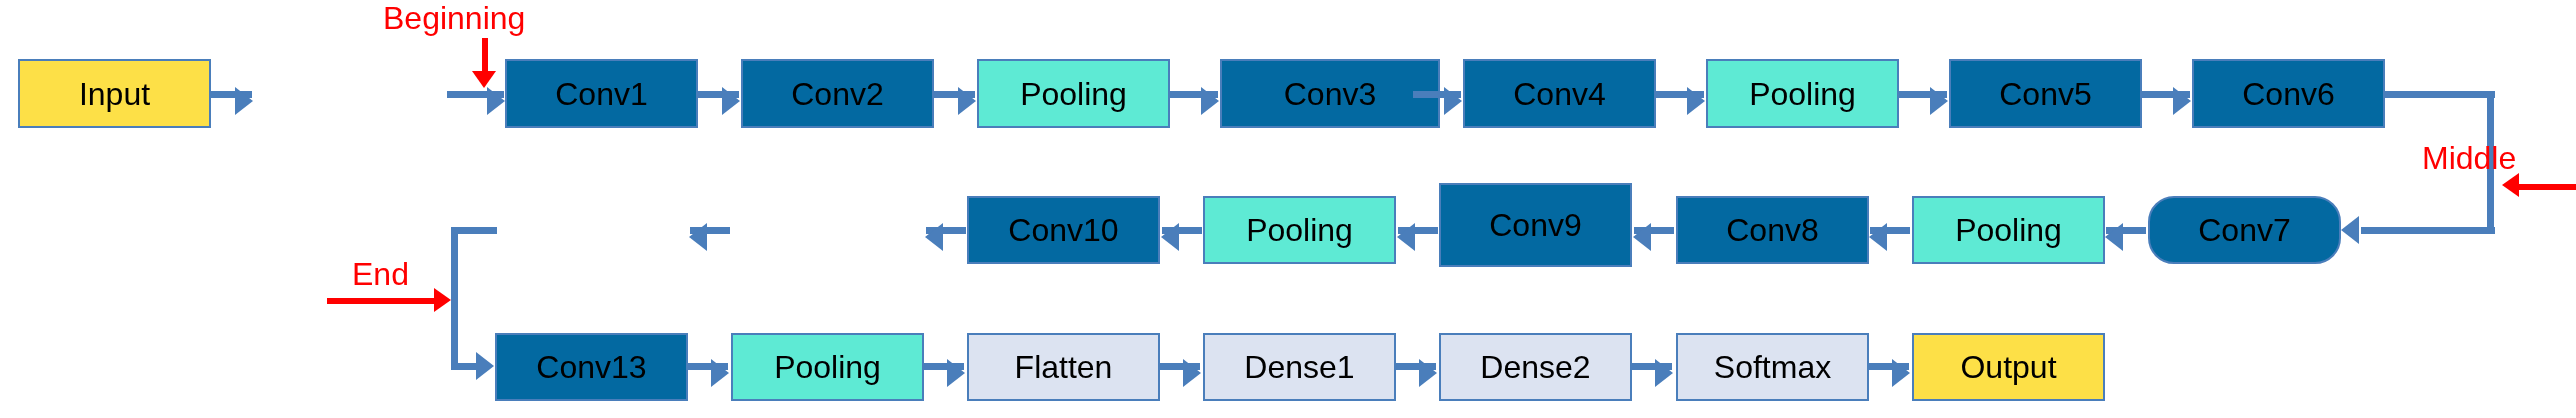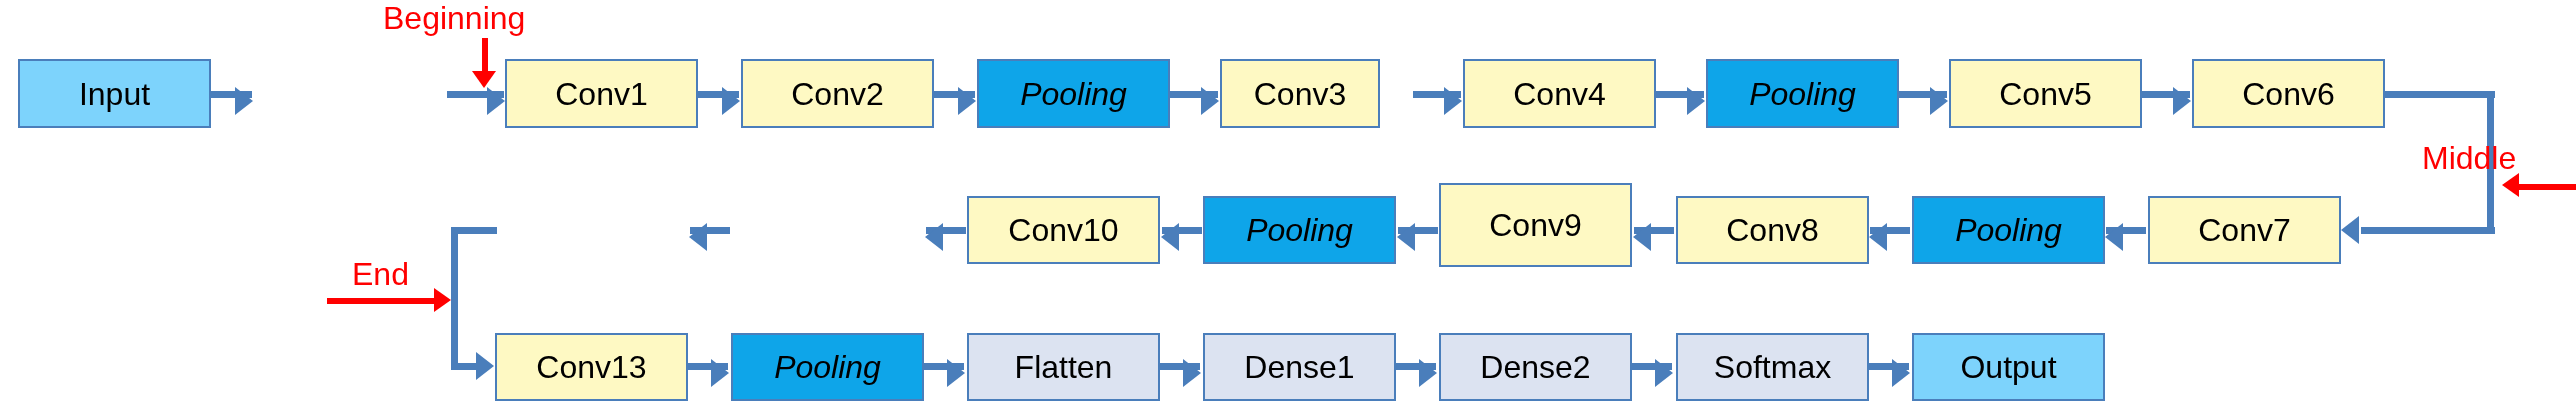--- a/index.html
+++ b/index.html
@@ -24,24 +24,24 @@
     display: flex;
     align-items: center;
     justify-content: center;
     font-size: 32px;
     color: #000000;
     letter-spacing: 0px;
     line-height: 1;
     white-space: nowrap;
     font-family: "Liberation Sans", sans-serif;
   }
-  .fill-white  { background: #7dd3fc; }
+  .fill-white  { background: #fde047; }
   .fill-blue   { background: #dce3f1; }
-  .fill-yellow { background: #fef9c3; }
-  .fill-green  { background: #0ea5e9; font-style: italic; }
+  .fill-yellow { background: #0369a1; }
+  .fill-green  { background: #5eead4; }
 
   
   .arrow-h {
     position: absolute;
     height: 0;
     border-top: 7.6px solid #4a7ebb;
     box-sizing: border-box;
   }
   .arrow-h::after {
     content: "";
@@ -129,21 +129,21 @@
 </style>
 </head>
 <body>
 
 <div id="canvas">
 
   <div class="node fill-white" style="left:18px;  top:59px; width:193px; height:69px;">Input</div>
   <div class="node fill-yellow" style="left:505px; top:59px; width:193px; height:69px;">Conv1</div>
   <div class="node fill-yellow" style="left:741px; top:59px; width:193px; height:69px;">Conv2</div>
   <div class="node fill-green" style="left:977px;top:59px; width:193px; height:69px;">Pooling</div>
-  <div class="node fill-yellow" style="left:1220px;top:59px; width:160px; height:69px;">Conv3</div>
+  <div class="node fill-yellow" style="left:1220px;top:59px; width:220px; height:69px;">Conv3</div>
   <div class="node fill-yellow" style="left:1463px;top:59px; width:193px; height:69px;">Conv4</div>
   <div class="node fill-green" style="left:1706px;top:59px; width:193px; height:69px;">Pooling</div>
   <div class="node fill-yellow" style="left:1949px;top:59px; width:193px; height:69px;">Conv5</div>
   <div class="node fill-yellow" style="left:2192px;top:59px; width:193px; height:69px;">Conv6</div>
 
   <div class="arrow-h" style="left:211px;  top:91px; width:41px;"></div>
   <div class="arrow-h" style="left:447px;  top:91px; width:57px;"></div>
   <div class="arrow-h" style="left:698px;  top:91px; width:41px;"></div>
   <div class="arrow-h" style="left:934px; top:91px; width:41px;"></div>
   <div class="arrow-h" style="left:1170px; top:91px; width:48px;"></div>
@@ -155,21 +155,21 @@
   <div class="seg-h" style="left:2385px; top:91px; width:110px;"></div>
   <div class="seg-v" style="left:2487px; top:91px; height:140px;"></div>
   <div class="seg-h" style="left:2361px; top:227px; width:134px;"></div>
   <div class="head-left" style="left:2341px; top:216px;"></div>
 
   <div class="node fill-yellow" style="left:967px; top:196px; width:193px; height:68px;">Conv10</div>
   <div class="node fill-green" style="left:1203px; top:196px; width:193px; height:68px;">Pooling</div>
   <div class="node fill-yellow" style="left:1439px; top:183px; width:193px; height:84px;">Conv9</div>
   <div class="node fill-yellow" style="left:1676px; top:196px; width:193px; height:68px;">Conv8</div>
   <div class="node fill-green" style="left:1912px; top:196px; width:193px; height:68px;">Pooling</div>
-  <div class="node fill-yellow" style="left:2148px; top:196px; width:193px; height:68px;">Conv7</div>
+  <div class="node fill-yellow" style="left:2148px; top:196px; width:193px; height:68px;border-radius:26px;">Conv7</div>
 
   <div class="arrow-h left" style="left:690px;  top:227px; width:40px;"></div>
   <div class="arrow-h left" style="left:926px; top:227px; width:40px;"></div>
   <div class="arrow-h left" style="left:1162px; top:227px; width:40px;"></div>
   <div class="arrow-h left" style="left:1398px; top:227px; width:40px;"></div>
   <div class="arrow-h left" style="left:1634px; top:227px; width:40px;"></div>
   <div class="arrow-h left" style="left:1870px; top:227px; width:40px;"></div>
   <div class="arrow-h left" style="left:2106px; top:227px; width:40px;"></div>
 
   <div class="seg-h" style="left:451px; top:227px; width:46px;"></div>

